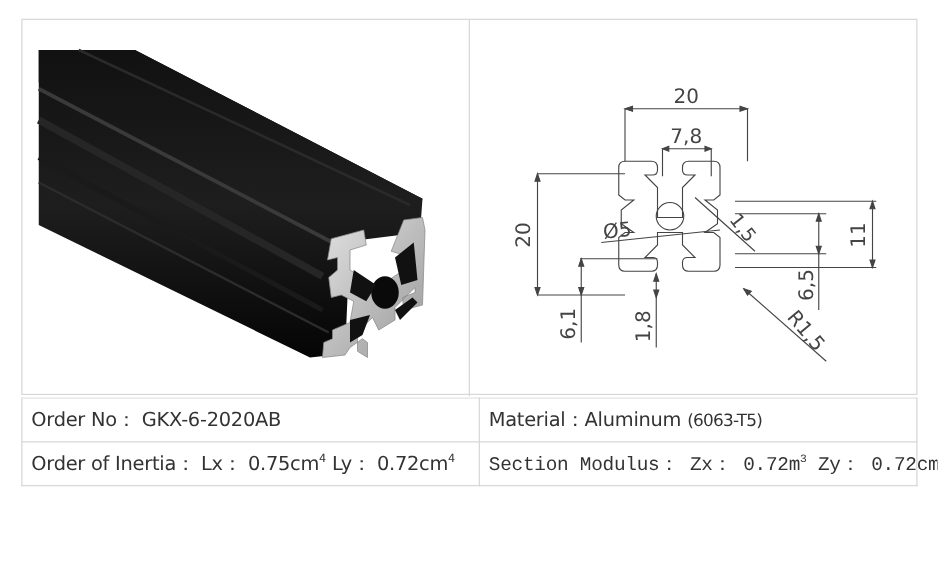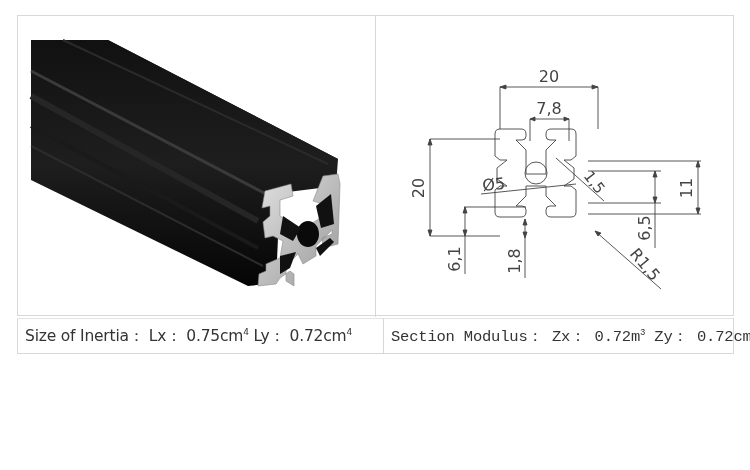--- a/index.html
+++ b/index.html
@@ -124,19 +124,23 @@
 
         <line x1="219" y1="215" x2="285" y2="273"></line>
         <polygon points="219,215 225,217 222,220" fill="#444"></polygon>
         <text x="0" y="0" font-size="16" fill="#444" stroke="none" transform="translate(253,238) rotate(50)">R1,5</text>
       </svg>
     </div>
   </div>
 
   <table class="spec-table">
     <tbody>
+        <tr>
+      <td class="left"><span>Order No</span><span>： </span><span>GKX-6-2020AB</span></td>
+      <td><span>Material</span><span>：</span><span>Aluminum </span><span class="sm">(6063-T5)</span></td>
+    </tr>
     <tr>
-      <td class="left condensed"><span>Size of Inertia</span><span>： </span><span>Lx</span><span>： </span><span>0.75cm</span><span class="sup">4</span><span> Ly</span><span>： </span><span>0.72cm</span><span class="sup">4</span></td>
+      <td class="left condensed"><span>Order of Inertia</span><span>： </span><span>Lx</span><span>： </span><span>0.75cm</span><span class="sup">4</span><span> Ly</span><span>： </span><span>0.72cm</span><span class="sup">4</span></td>
       <td class="last-cell condensed"><span>Section Modulus</span><span>： </span><span>Zx</span><span>： </span><span>0.72m</span><span class="sup">3</span><span> Zy</span><span>： </span><span>0.72cm</span><span class="sup">3</span></td>
     </tr>
   </tbody>
     </table>
 </div>
 
 </body></html>

